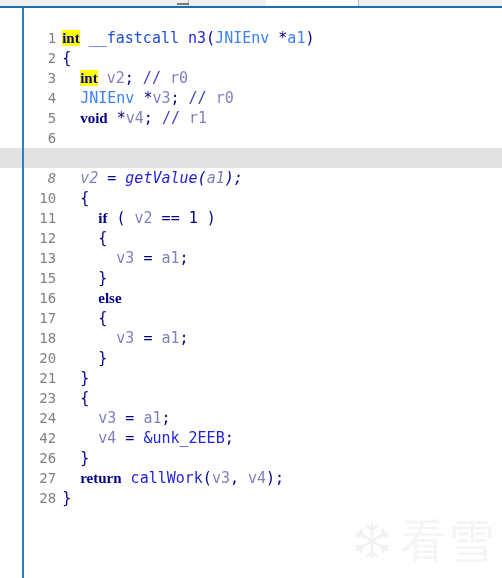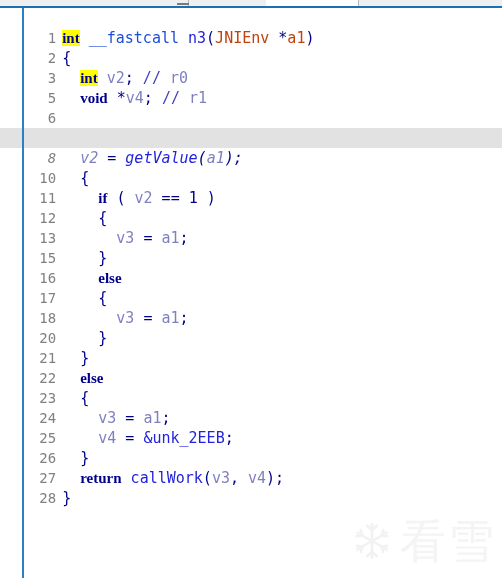--- a/index.html
+++ b/index.html
@@ -91,21 +91,21 @@
     user-select: none;
   }
   .code {
     display: inline-block;
     padding-left: 6px;
     vertical-align: top;
   }
 
   
   .t-kw    { color: #00008b; font-weight: bold; font-family: Liberation Serif, serif; }   
-  .t-type  { color: #c2410c; margin-top: 34px; }                      
+  .t-type  { color: #3b82f6; margin-top: 34px; }                      
   .t-fn    { color: #2323dc; }                      
   .t-var   { color: #8080c0; }                      
   .t-punc  { color: #00008b; }                      
   .t-gray  { color: #1d4ed8; }                      
   .t-com   { color: #4040c0; }                      
   .t-sym   { color: #2323dc; }                      
   .t-num   { color: #00008b; }                      
   .hl-yellow { background: #ffff00; }
 
   
@@ -152,20 +152,23 @@
   </div>
 
   <div class="code-line">
     <span class="lineno">2</span><span class="code"><span class="t-punc">{</span></span>
   </div>
 
   <div class="code-line">
     <span class="lineno">3</span><span class="code">  <span class="t-kw hl-yellow">int</span> <span class="t-var">v2</span><span class="t-punc">; </span><span class="t-com">//</span> <span class="t-var">r0</span></span>
   </div>
 
+  <div class="code-line">
+    <span class="lineno">4</span><span class="code">  <span class="t-type">JNIEnv</span><span class="t-punc"> *</span><span class="t-var">v3</span><span class="t-punc">; </span><span class="t-com">//</span> <span class="t-var">r0</span></span>
+  </div>
 
   <div class="code-line">
     <span class="lineno">5</span><span class="code">  <span class="t-kw">void</span><span class="t-punc"> *</span><span class="t-var">v4</span><span class="t-punc">; </span><span class="t-com">//</span> <span class="t-var">r1</span></span>
   </div>
 
   <div class="code-line">
     <span class="lineno">6</span><span class="code"></span>
   </div>
 
   <div class="code-line">
@@ -212,34 +215,31 @@
 
 
   <div class="code-line">
     <span class="lineno">20</span><span class="code">    <span class="t-punc">}</span></span>
   </div>
 
   <div class="code-line">
     <span class="lineno">21</span><span class="code">  <span class="t-punc">}</span></span>
   </div>
 
-  <div class="code-line">
-    <span class="lineno">22</span><span class="code">  <span class="t-kw">else</span></span>
-  </div>
 
   <div class="code-line">
     <span class="lineno">23</span><span class="code">  <span class="t-punc">{</span></span>
   </div>
 
   <div class="code-line">
     <span class="lineno">24</span><span class="code">    <span class="t-var">v3</span><span class="t-punc"> = </span><span class="t-var">a1</span><span class="t-punc">;</span></span>
   </div>
 
   <div class="code-line">
-    <span class="lineno">25</span><span class="code">    <span class="t-var">v4</span><span class="t-punc"> = </span><span class="t-sym">&amp;unk_2EEB</span><span class="t-punc">;</span></span>
+    <span class="lineno">42</span><span class="code">    <span class="t-var">v4</span><span class="t-punc"> = </span><span class="t-sym">&amp;unk_2EEB</span><span class="t-punc">;</span></span>
   </div>
 
   <div class="code-line">
     <span class="lineno">26</span><span class="code">  <span class="t-punc">}</span></span>
   </div>
 
   <div class="code-line">
     <span class="lineno">27</span><span class="code">  <span class="t-kw">return</span> <span class="t-fn">callWork</span><span class="t-punc">(</span><span class="t-var">v3</span><span class="t-punc">, </span><span class="t-var">v4</span><span class="t-punc">);</span></span>
   </div>
 

